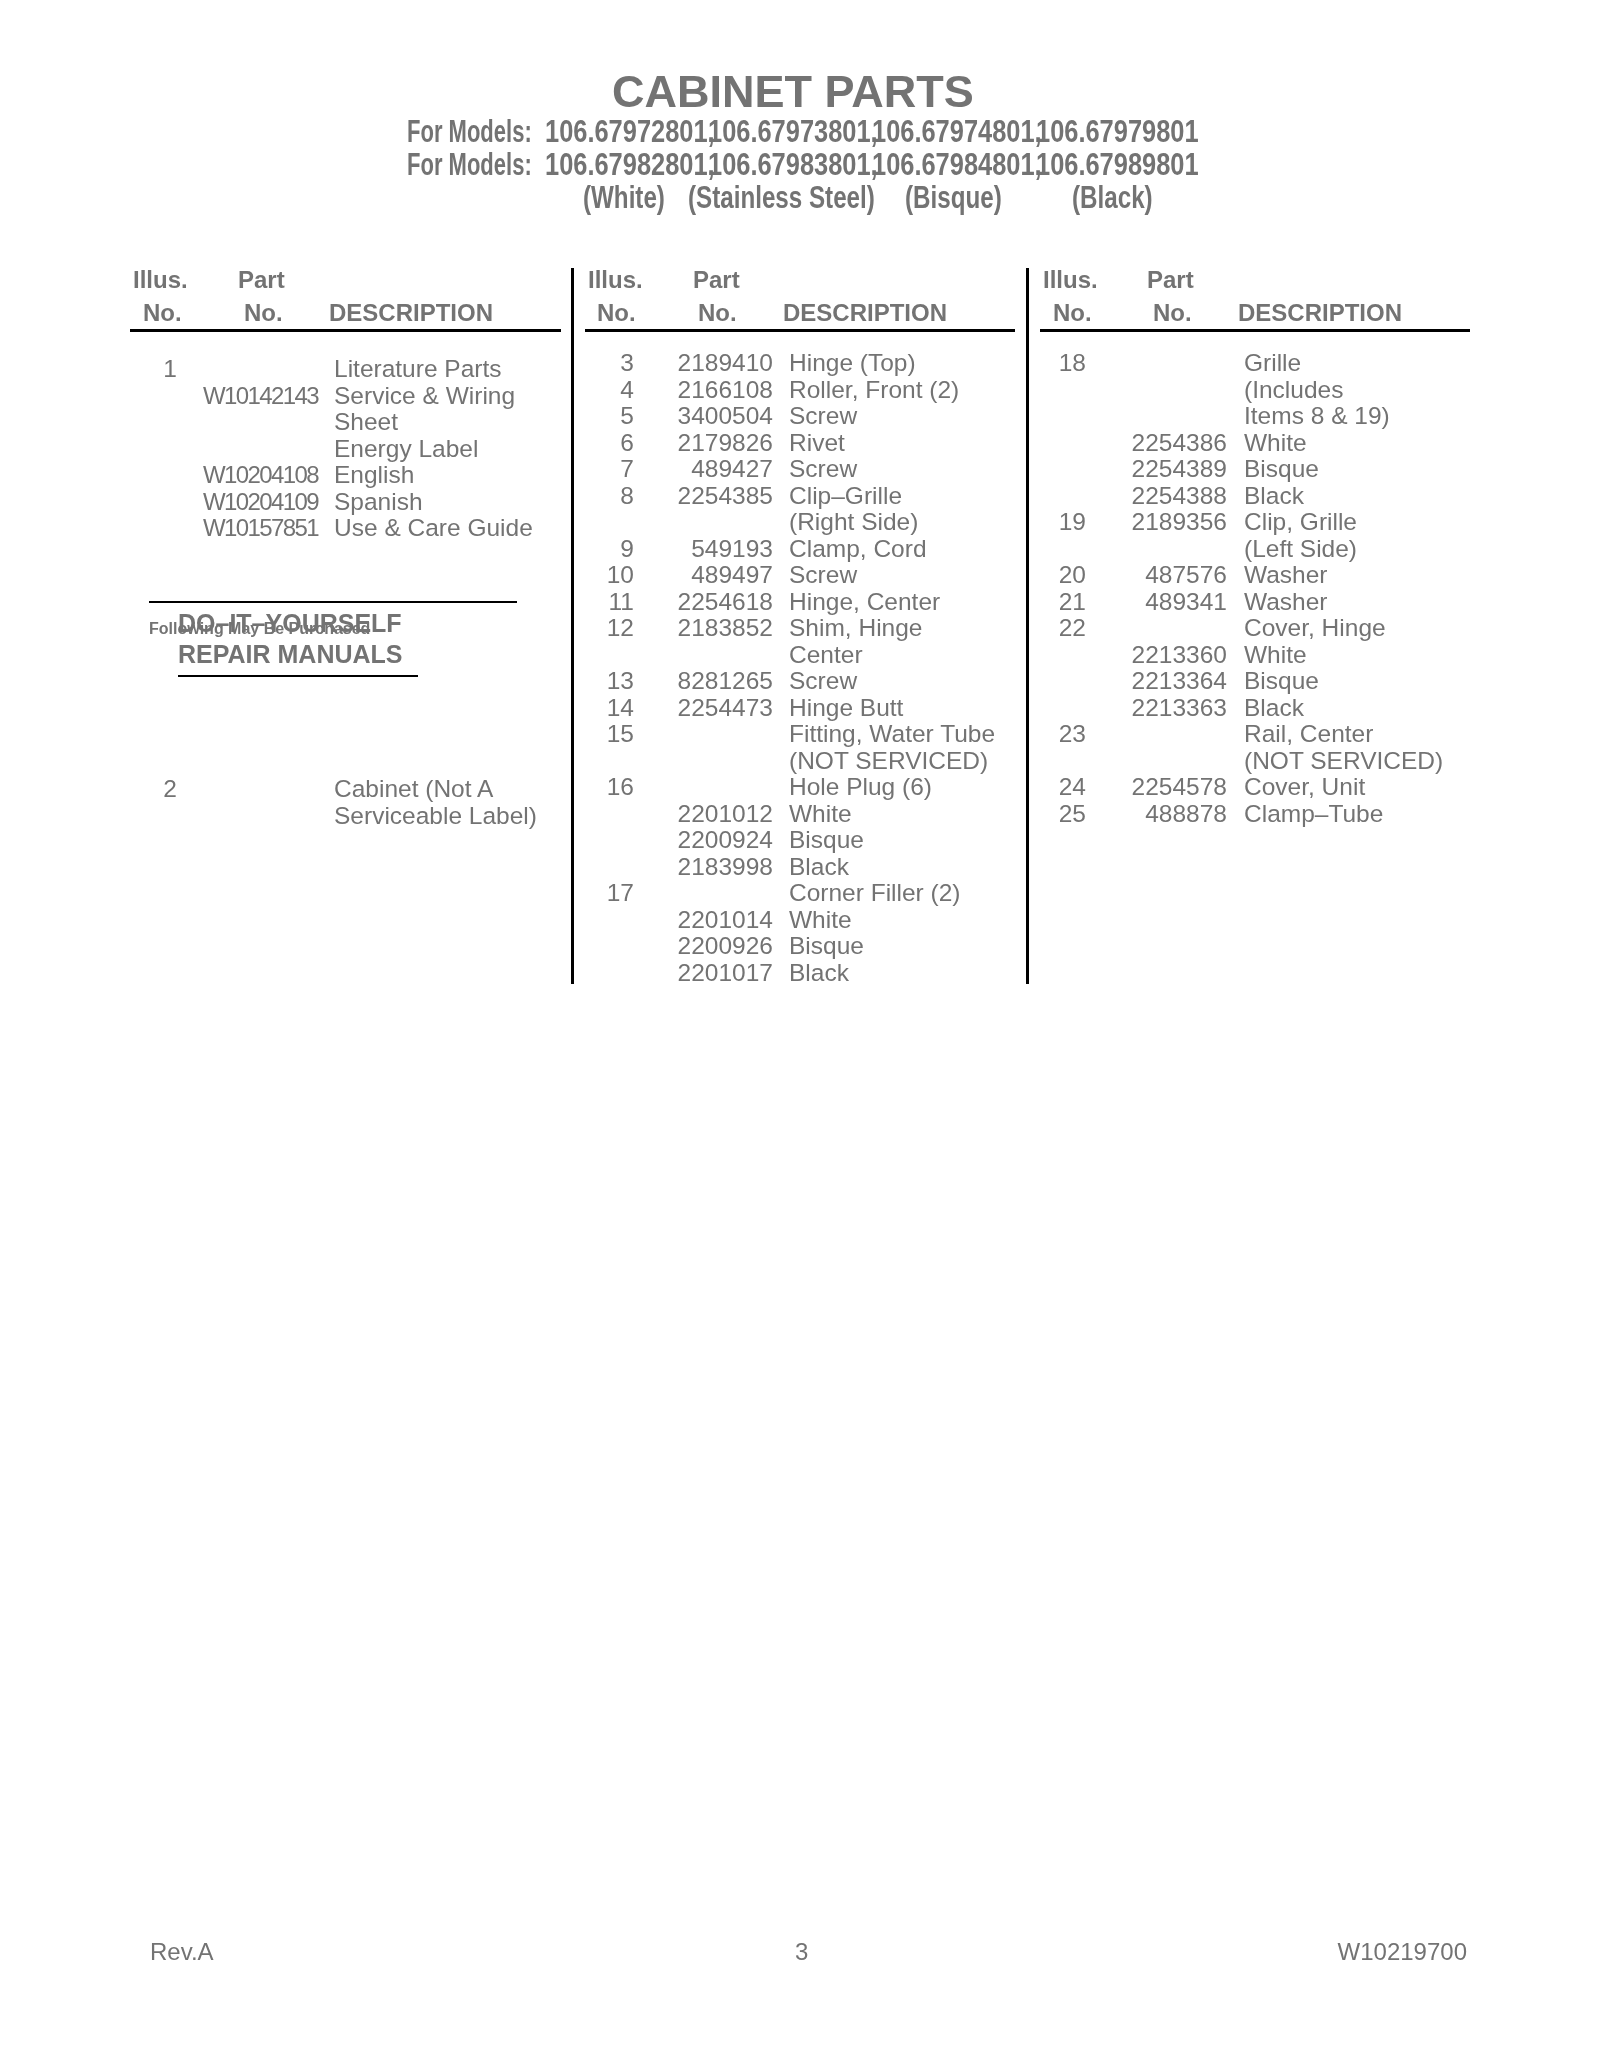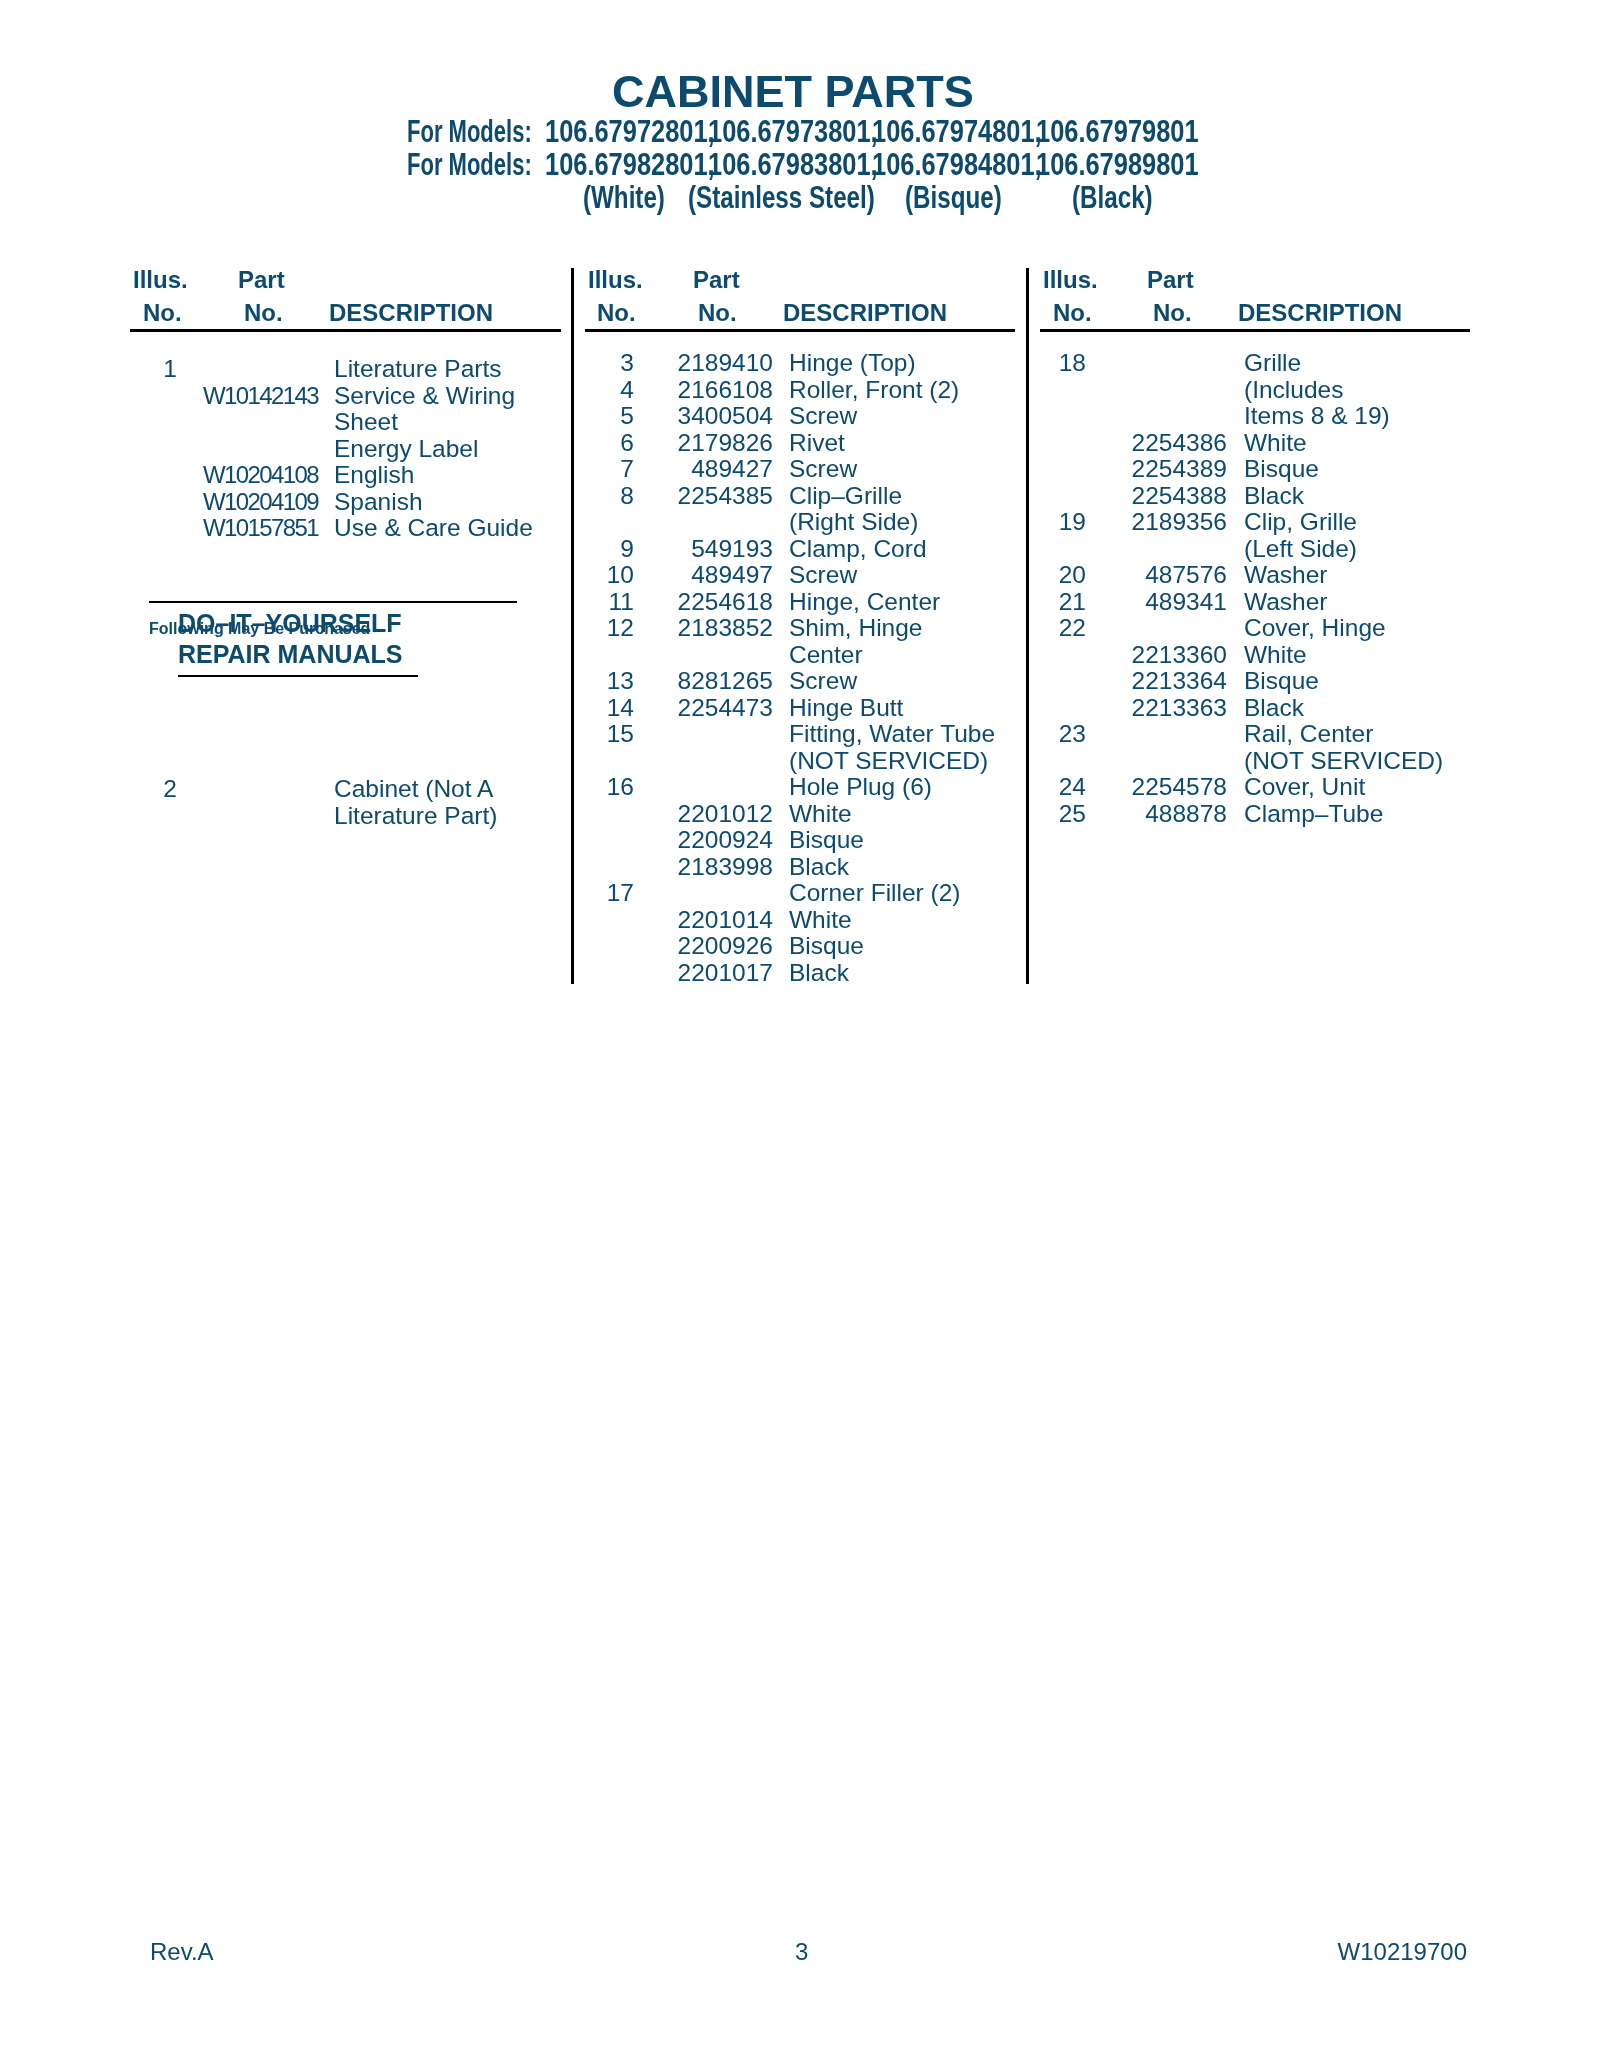--- a/index.html
+++ b/index.html
@@ -1,21 +1,21 @@
 <!DOCTYPE html>
 <html><head>
 <meta charset="utf-8">
 <style>
   html, body { margin: 0; padding: 0; background: #ffffff; }
   .page {
     position: relative;
     width: 1600px;
     height: 2071px;
     background: #ffffff;
-    color: #0c4a6e;
+    color: #737373;
     font-family: "Liberation Sans", "DejaVu Sans", sans-serif;
     overflow: hidden;
   }
   .abs { position: absolute; white-space: nowrap; }
 
   
   .title { left: 612px; top: 69px; font-size: 45px; line-height: 45px; font-weight: bold; }
   .cond {
     position: absolute; white-space: nowrap;
     font-size: 31px; line-height: 31px; font-weight: bold;
@@ -158,21 +158,21 @@
 
   <div class="grp col-left" style="top:776px;">
     <div class="row">
         <span class="c-illus">2</span>
         <span class="c-part"></span>
         <span class="c-desc">Cabinet (Not A</span>
       </div>
     <div class="row">
         <span class="c-illus"></span>
         <span class="c-part"></span>
-        <span class="c-desc">Literature Part)</span>
+        <span class="c-desc">Serviceable Label)</span>
       </div>
   </div>
 
   <div class="grp col-mid" style="top:350px;">
     <div class="row">
         <span class="c-illus">3</span>
         <span class="c-part">2189410</span>
         <span class="c-desc">Hinge (Top)</span>
       </div>
     <div class="row">

